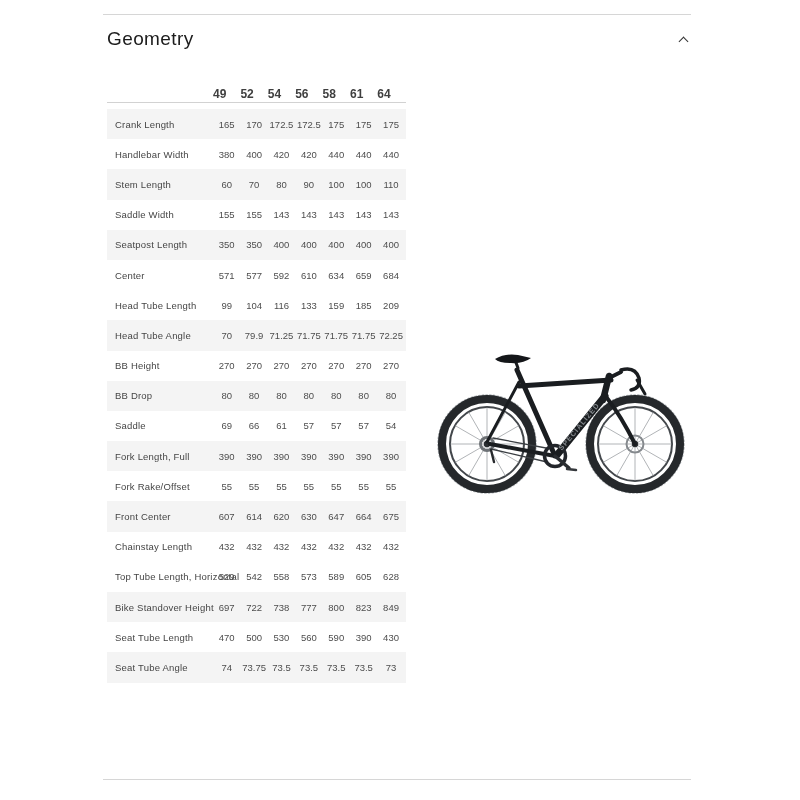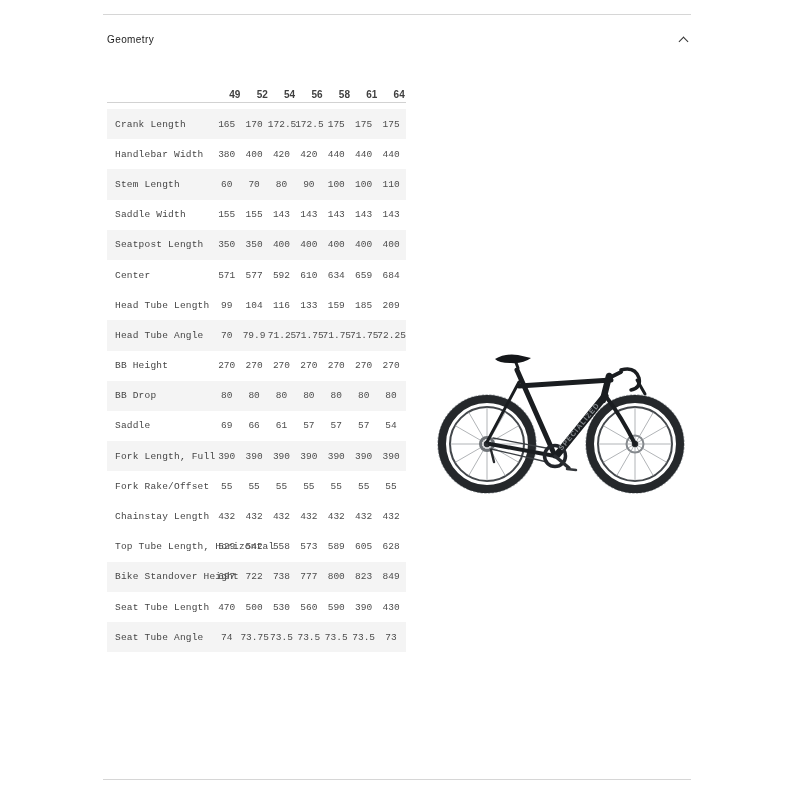--- a/index.html
+++ b/index.html
@@ -11,42 +11,42 @@
   .divider { position:absolute; height:1px; background:#d6d6d6; }
   .divider.top { left:103px; top:14px; width:588px; }
   .divider.bottom { left:103px; top:779px; width:588px; }
 
   .section-header {
     position:absolute; left:107px; top:28px; width:584px; height:22px;
     display:flex; align-items:center; justify-content:space-between;
     cursor:pointer;
   }
   .section-title {
-    font-size:10px; font-weight:500; color:#1c1c1c; letter-spacing:0.4px;
+    font-size:19px; font-weight:500; color:#1c1c1c; letter-spacing:0.4px;
   }
   .chev {
     width:7px; height:7px; margin-right:4px; margin-top:4px;
     border-left:1.6px solid #333; border-top:1.6px solid #333;
     transform:rotate(45deg);
   }
 
   .geo-table { position:absolute; left:107px; top:86px; width:299px; }
   .thead, .trow {
     display:grid; grid-template-columns:106px repeat(7, 27.4px);
     align-items:center;
   }
   .thead { height:17px; border-bottom:1px solid #d2d2d2; margin-bottom:6px; }
-  .trow { height:30.2px;font-family:Liberation Mono, monospace; }
+  .trow { height:30.2px; }
   .trow.stripe { background:#f4f4f4; }
   .cell-label {
     padding-left:8px; font-size:9.5px; color:#454545; letter-spacing:0.2px;
     white-space:nowrap;
   }
   .cell-val { text-align:center; font-size:9.5px; color:#4d4d4d; }
-  .th-val { text-align:right; font-size:10px; font-weight:bold; color:#3f3f3f; }
+  .th-val { text-align:left; font-size:12px; font-weight:bold; color:#3f3f3f; }
 
   .bike-wrap { position:absolute; left:437px; top:336px; width:252px; height:168px; }
   .bike-wrap svg { width:100%; height:100%; display:block; }
 </style>
 </head>
 <body>
 
 <div class="page">
 
   <div class="divider top"></div>
@@ -189,20 +189,30 @@
       </div>
       <div class="trow">
         <div class="cell-label">Fork Rake/Offset</div>
         <div class="cell-val">55</div>
         <div class="cell-val">55</div>
         <div class="cell-val">55</div>
         <div class="cell-val">55</div>
         <div class="cell-val">55</div>
         <div class="cell-val">55</div>
         <div class="cell-val">55</div>
+      </div>
+      <div class="trow stripe">
+        <div class="cell-label">Front Center</div>
+        <div class="cell-val">607</div>
+        <div class="cell-val">614</div>
+        <div class="cell-val">620</div>
+        <div class="cell-val">630</div>
+        <div class="cell-val">647</div>
+        <div class="cell-val">664</div>
+        <div class="cell-val">675</div>
       </div>
       <div class="trow">
         <div class="cell-label">Chainstay Length</div>
         <div class="cell-val">432</div>
         <div class="cell-val">432</div>
         <div class="cell-val">432</div>
         <div class="cell-val">432</div>
         <div class="cell-val">432</div>
         <div class="cell-val">432</div>
         <div class="cell-val">432</div>

